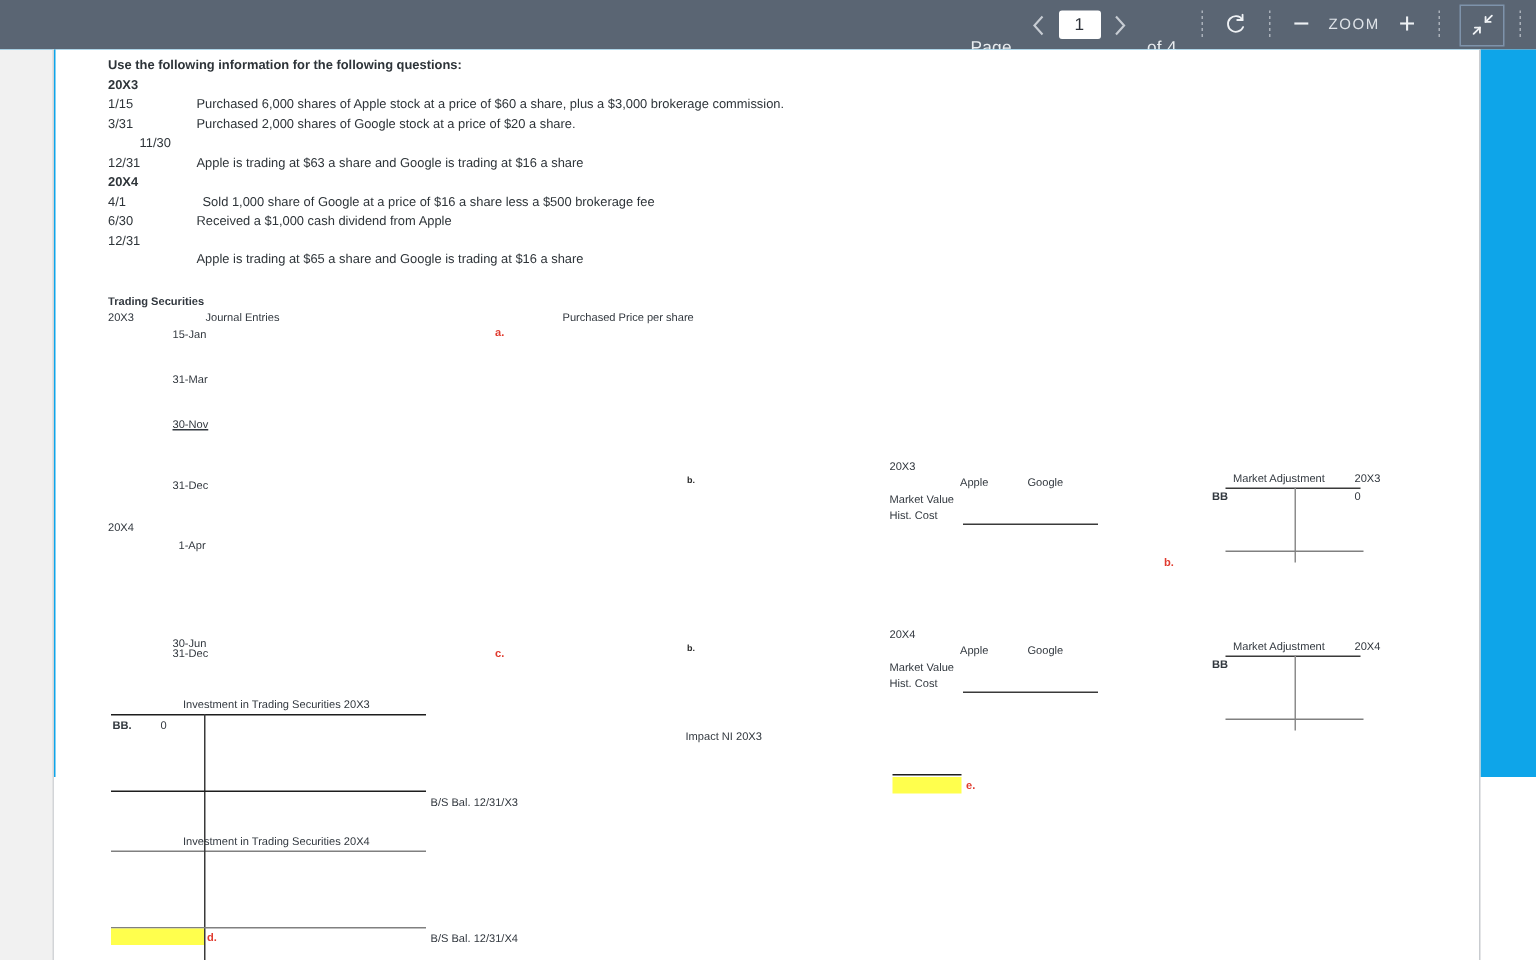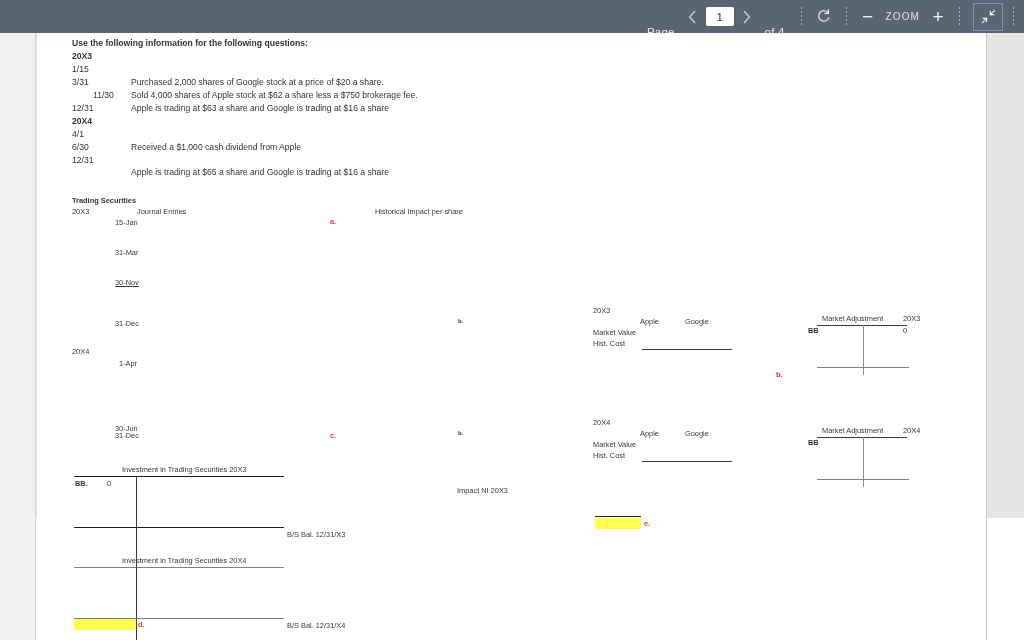--- a/index.html
+++ b/index.html
@@ -58,21 +58,21 @@
   }
   .tb-dots {
     width: 1px; height: 19px; margin-left: 10px; margin-right: 2px;
     background: repeating-linear-gradient(to bottom, #aab1ba 0 2px, transparent 2px 4px);
   }
 
   
   #page-surface {
     position: absolute; top: 33px; left: 0;
     width: 1024px; height: 485px;
-    background: #e5e5e5;
+    background: #0ea5e9;
   }
   #left-rail {
     position: absolute; top: 0; left: 0; width: 36px; height: 607px;
     background: #f1f1f1; border-right: 1px solid #d3d5d8;
   }
   #document-page {
     position: absolute; top: 0; left: 37px;
     width: 950px; height: 607px;
     background: #ffffff;
     border-right: 1px solid #c9ccd0;
@@ -147,39 +147,40 @@
 
 <div id="page-surface">
   <div id="left-rail"></div>
 
   <div id="document-page">
 
     <div class="q b" style="left:35px; top:5px;">Use the following information for the following questions:</div>
     <div class="q b" style="left:35px; top:18px;">20X3</div>
 
     <div class="q" style="left:35px; top:31px;">1/15</div>
+    <div class="q" style="left:94px; top:31px;">Purchased 6,000 shares of Apple stock at a price of $60 a share, plus a $3,000 brokerage commission.</div>
     <div class="q" style="left:35px; top:44px;">3/31</div>
     <div class="q" style="left:94px; top:44px;text-align:right;">Purchased 2,000 shares of Google stock at a price of $20 a share.</div>
     <div class="q" style="left:35px; top:57px;margin-left:21px;">11/30</div>
-    <div class="q" style="left:94px; top:57px;">Sold 4,000 shares of Apple stock at $62 a share less a $750 brokerage fee.</div>
     <div class="q" style="left:35px; top:70px;">12/31</div>
     <div class="q" style="left:94px; top:70px;">Apple is trading at $63 a share and Google is trading at $16 a share</div>
 
     <div class="q b" style="left:35px; top:83px;">20X4</div>
 
     <div class="q" style="left:35px; top:96px;">4/1</div>
+    <div class="q" style="left:98px; top:96px;">Sold 1,000 share of Google at a price of $16 a share less a $500 brokerage fee</div>
     <div class="q" style="left:35px; top:109px;">6/30</div>
     <div class="q" style="left:94px; top:109px;">Received a $1,000 cash dividend from Apple</div>
     <div class="q" style="left:35px; top:122px;">12/31</div>
     <div class="q" style="left:94px; top:122px;margin-top:12px;">Apple is trading at $65 a share and Google is trading at $16 a share</div>
 
     <div class="t" style="left:35px; top:163px; font-weight:bold;text-align:right;">Trading Securities</div>
     <div class="t" style="left:35px; top:174px;">20X3</div>
     <div class="t" style="left:100px; top:174px;">Journal Entries</div>
-    <div class="t" style="left:338px; top:174px;">Historical Impact per share</div>
+    <div class="t" style="left:338px; top:174px;">Purchased Price per share</div>
 
     <div class="t" style="left:78px; top:185px;">15-Jan</div>
     <div class="t" style="left:78px; top:215px;">31-Mar</div>
     <div class="t" style="left:78px; top:245px;text-decoration:underline;">30-Nov</div>
     <div class="t" style="left:78px; top:286px;">31-Dec</div>
 
     <div class="t" style="left:35px; top:314px;">20X4</div>
     <div class="t" style="left:82px; top:326px;">1-Apr</div>
     <div class="t" style="left:78px; top:367px;margin-top:24px;">30-Jun</div>
     <div class="t" style="left:78px; top:398px;">31-Dec</div>

